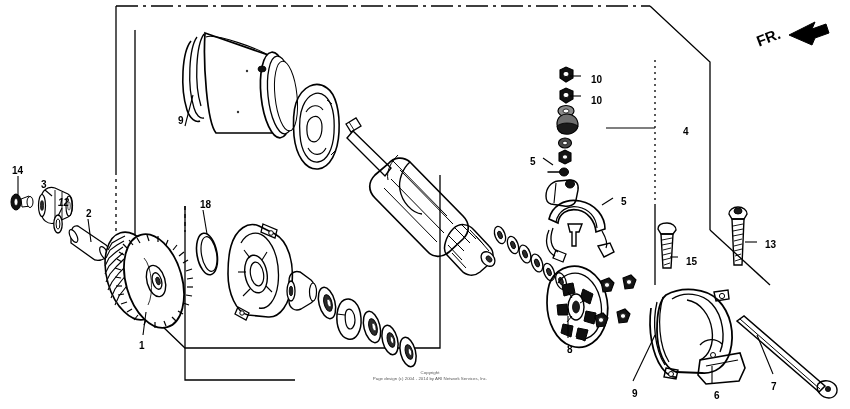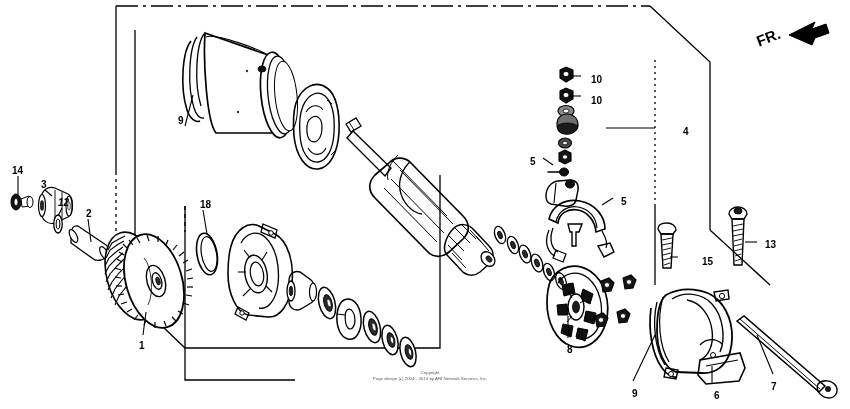--- a/index.html
+++ b/index.html
@@ -449,21 +449,21 @@
       <div class="lbl" style="left: 771px; top: 382px;">7</div>
       <div class="lbl" style="left: 567px; top: 345px;">8</div>
       <div class="lbl" style="left: 178px; top: 116px;">9</div>
       <div class="lbl" style="left: 632px; top: 389px;">9</div>
       <div class="lbl" style="left: 591px; top: 75px;">10</div>
       <div class="lbl" style="left: 591px; top: 96px;">10</div>
       <div class="lbl" style="left: 200px; top: 200px;">18</div>
       <div class="lbl" style="left: 58px; top: 198px; font-style: italic;">12</div>
       <div class="lbl" style="left: 530px; top: 157px;">5</div>
       <div class="lbl" style="left: 12px; top: 166px;">14</div>
-      <div class="lbl" style="left: 686px; top: 257px; margin-left: 16px;">15</div>
+      <div class="lbl" style="left: 686px; top: 257px;">15</div>
       <div class="lbl" style="left: 765px; top: 240px;">13</div>
     </div>
 
 <div class="frtxt">FR.</div>
 
 <div class="copyright">
   <div>Copyright</div>
   <div>Page design (c) 2004 - 2014 by ARI Network Services, Inc.</div>
 </div>
 

